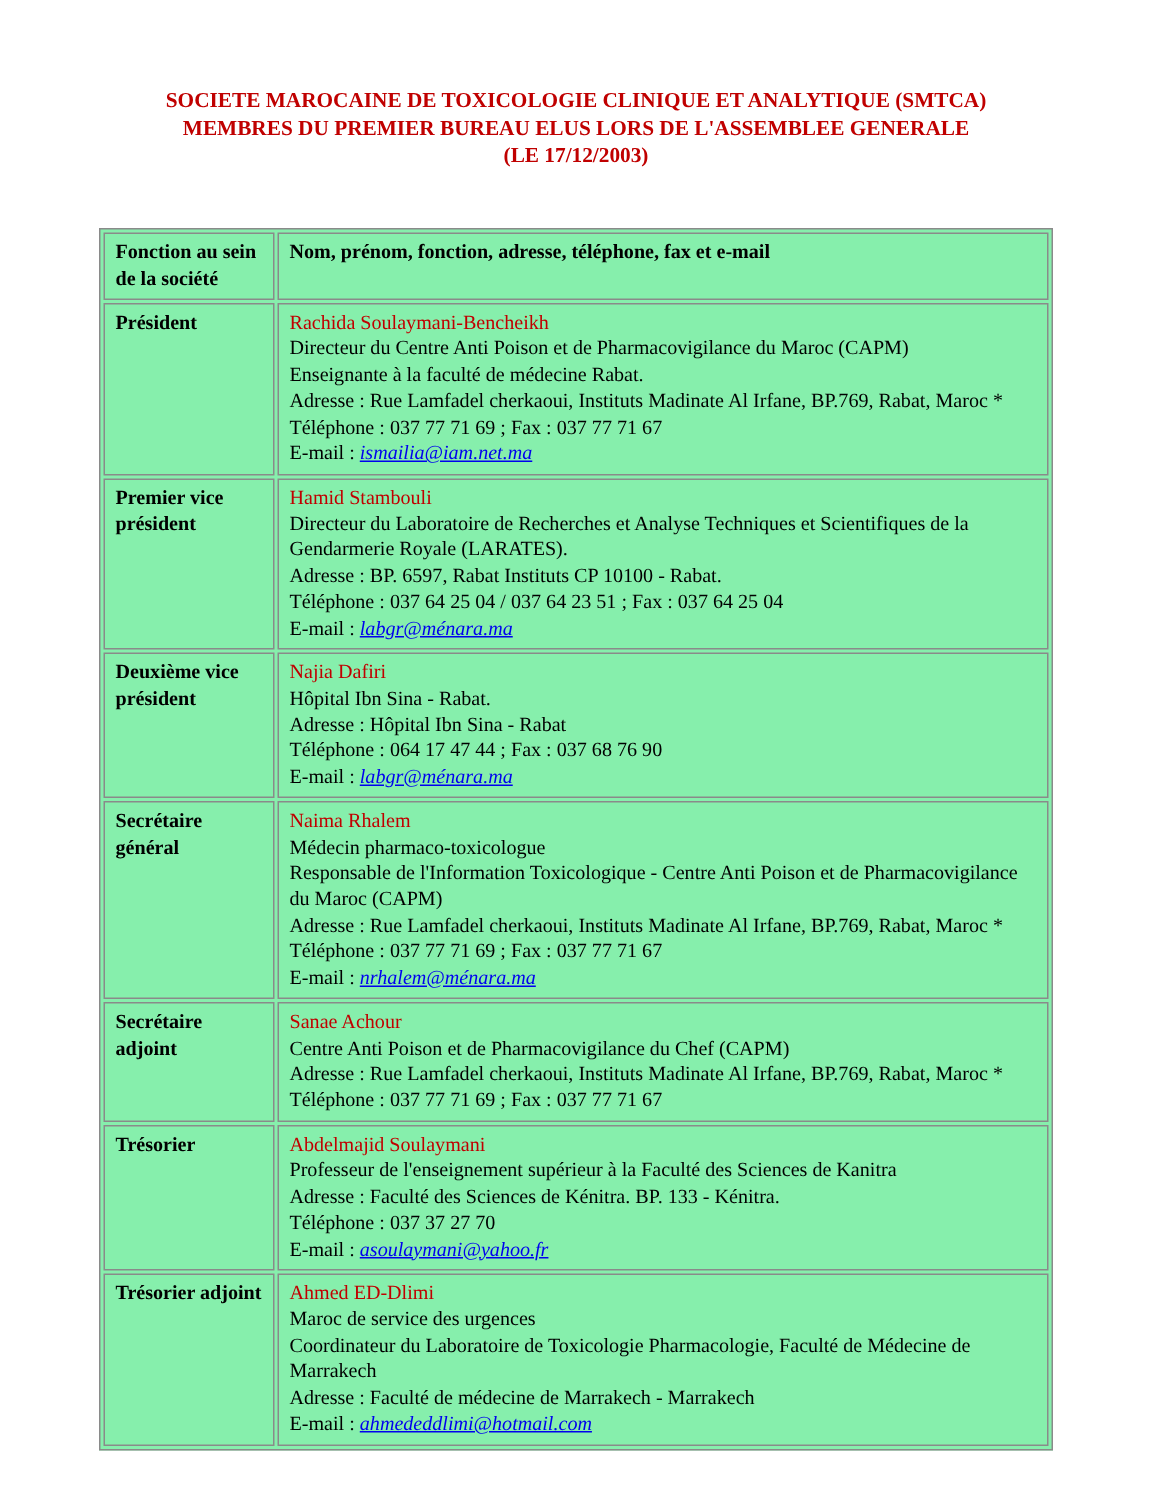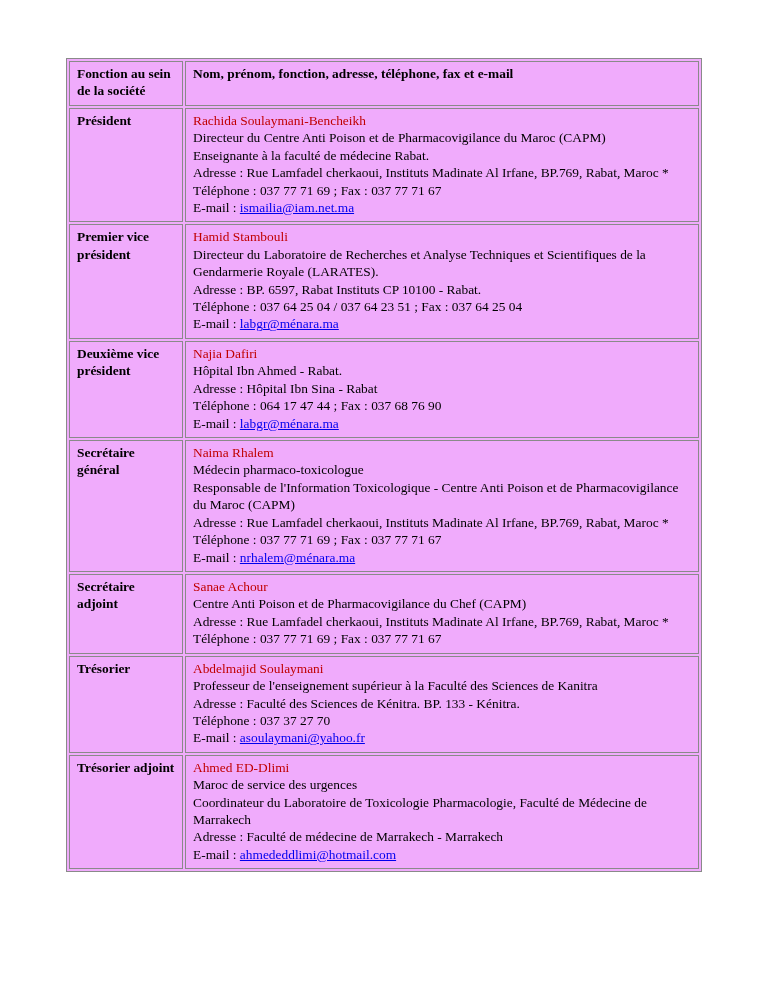--- a/index.html
+++ b/index.html
@@ -23,21 +23,21 @@
     font-size: 14.2px;
     color: #c00000;
     line-height: 1.32;
     margin: 0 0 38px 0;
   }
   table.members {
     border-collapse: separate;
     border-spacing: 2px;
     width: 100%;
     border: 1px solid #8a8a8a;
-    background: #f0abfc;
+    background: #86efac;
   }
   table.members td {
     border: 1px solid #8a8a8a;
     padding: 3px 7px 5px 7px;
     vertical-align: top;
     line-height: 1.3;
   }
   td.role-col {
     width: 98px;
     font-weight: bold;
@@ -51,28 +51,34 @@
     font-weight: bold;
   }
   .member-name {
     font-weight: normal;
     color: #c00000;
   }
   a.email-link {
     color: #0000ee;
     text-decoration: underline;
     cursor: pointer;
+    font-style: italic;
   }
   .detail-line { margin: 0; }
 </style>
 </head>
 <body>
 
 <div class="page">
 
+  <div class="doc-title">
+    <div>SOCIETE MAROCAINE DE TOXICOLOGIE CLINIQUE ET ANALYTIQUE (SMTCA)</div>
+    <div>MEMBRES DU PREMIER BUREAU ELUS LORS DE L'ASSEMBLEE GENERALE</div>
+    <div>(LE 17/12/2003)</div>
+  </div>
 
   <table class="members">
     <tbody>
         <tr>
       <td class="role-col head-role">Fonction au sein de la société</td>
       <td class="head-info">Nom, prénom, fonction, adresse, téléphone, fax et e-mail</td>
     </tr>
 
     <tr>
       <td class="role-col">Président</td>
@@ -94,21 +100,21 @@
         <div class="detail-line">Adresse : BP. 6597, Rabat Instituts CP 10100 - Rabat.</div>
         <div class="detail-line">Téléphone : 037 64 25 04 / 037 64 23 51 ; Fax : 037 64 25 04</div>
         <div class="detail-line"><span>E-mail : </span><a class="email-link" href="#">labgr@ménara.ma</a></div>
       </td>
     </tr>
 
     <tr>
       <td class="role-col">Deuxième vice président</td>
       <td>
         <div class="member-name">Najia Dafiri</div>
-        <div class="detail-line">Hôpital Ibn Ahmed - Rabat.</div>
+        <div class="detail-line">Hôpital Ibn Sina - Rabat.</div>
         <div class="detail-line">Adresse : Hôpital Ibn Sina - Rabat</div>
         <div class="detail-line">Téléphone : 064 17 47 44 ; Fax : 037 68 76 90</div>
         <div class="detail-line"><span>E-mail : </span><a class="email-link" href="#">labgr@ménara.ma</a></div>
       </td>
     </tr>
 
     <tr>
       <td class="role-col">Secrétaire général</td>
       <td>
         <div class="member-name">Naima Rhalem</div>

